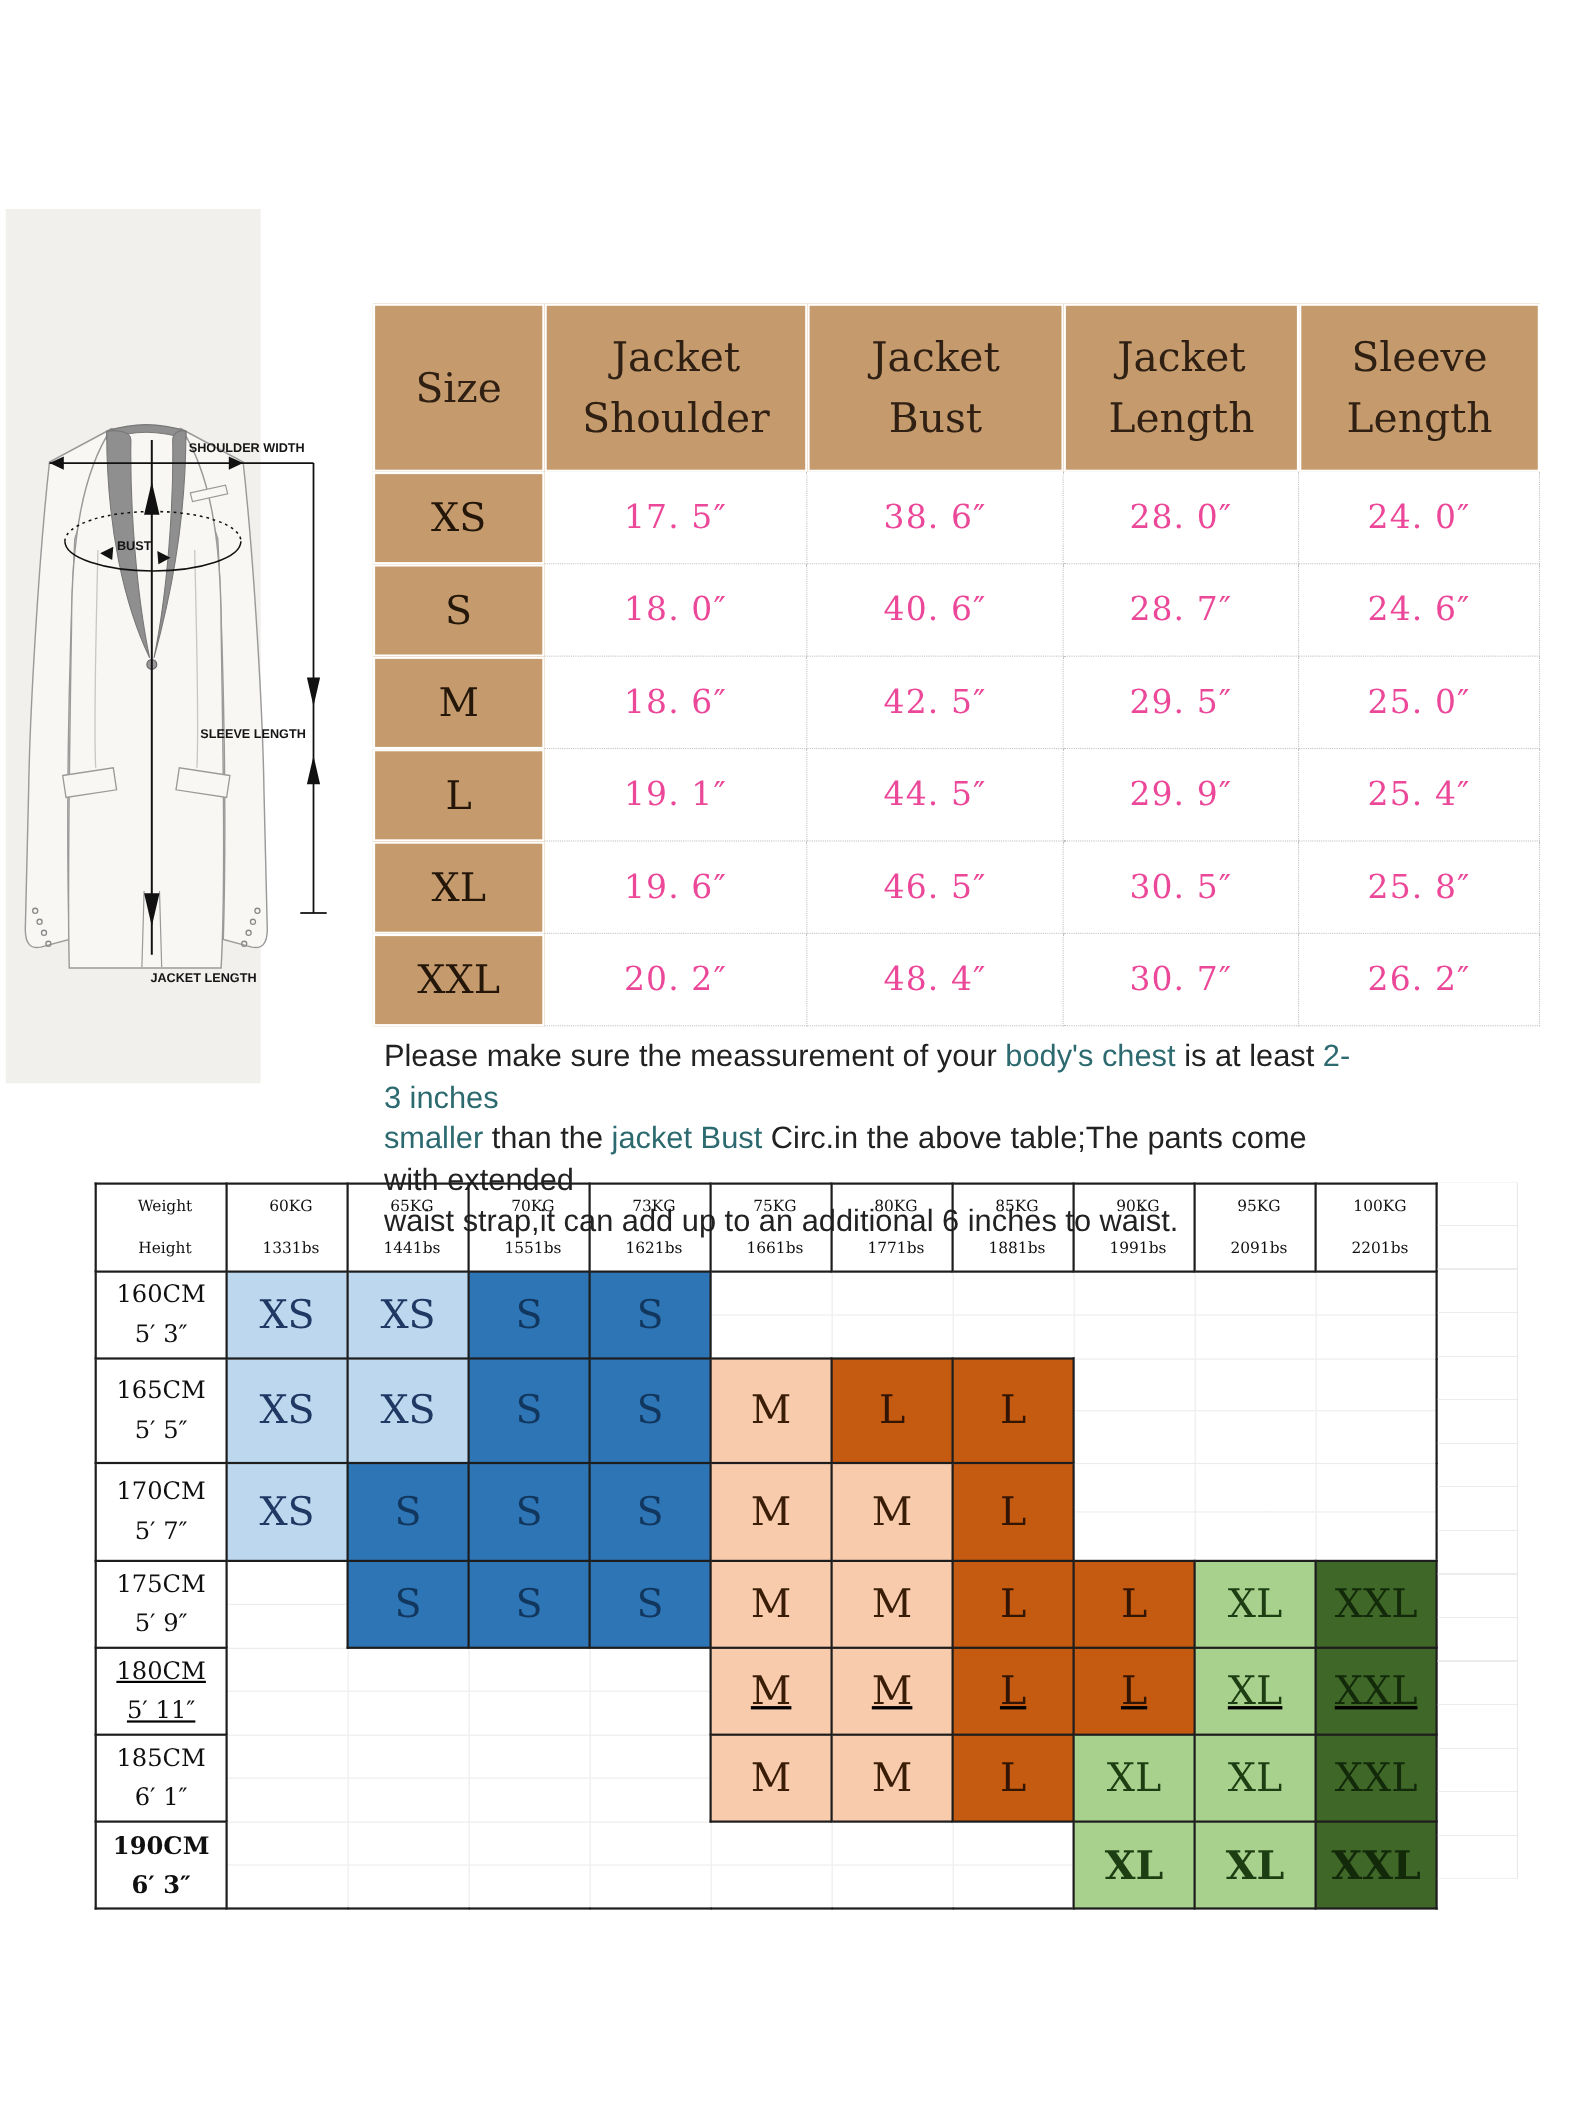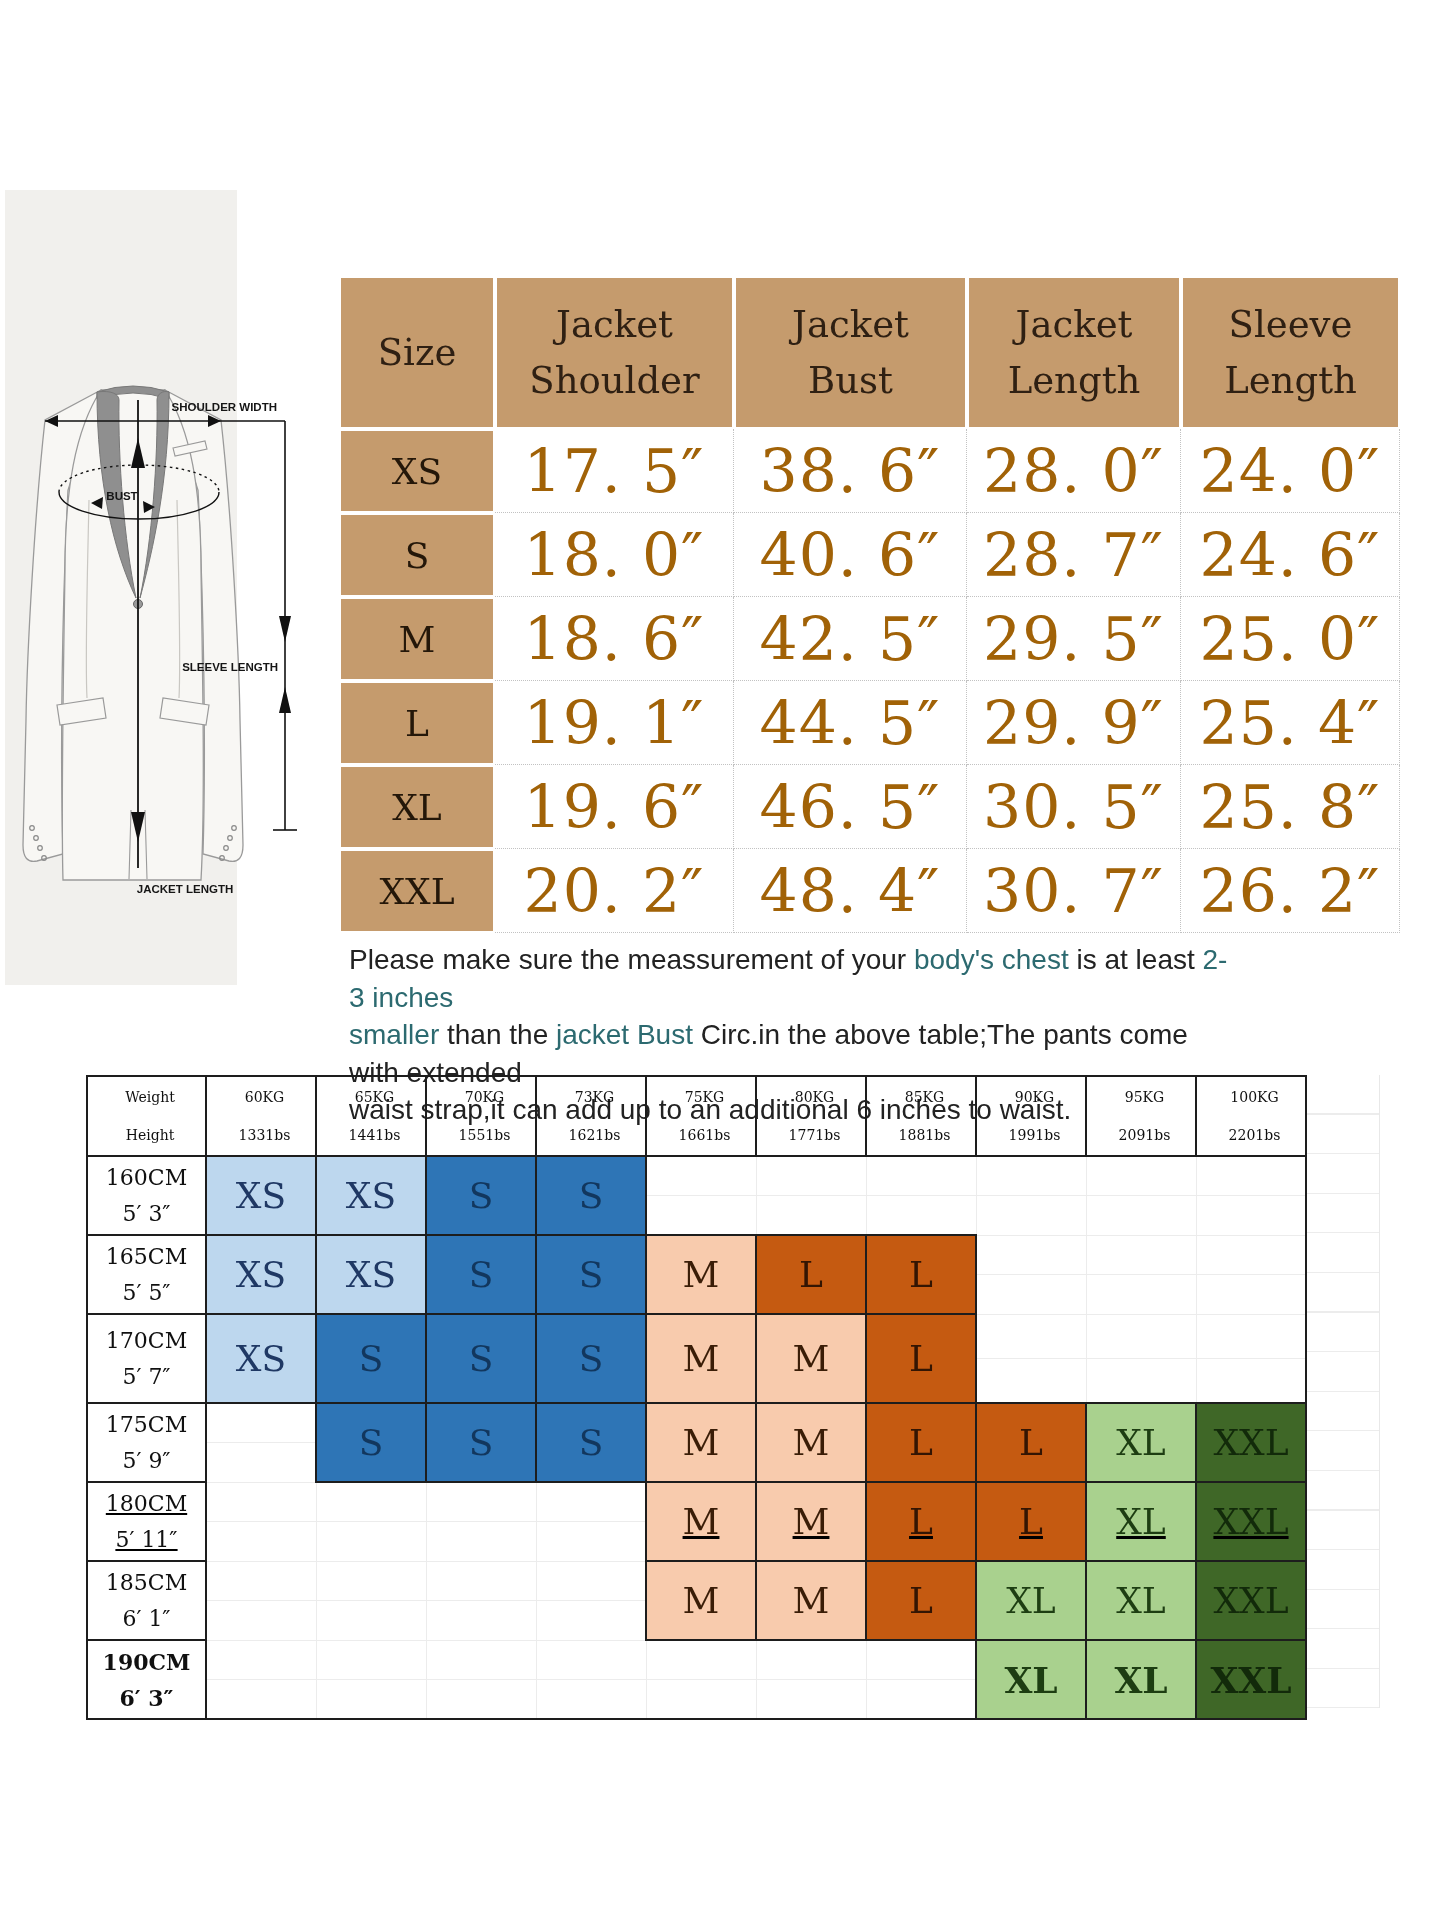--- a/index.html
+++ b/index.html
@@ -11,21 +11,21 @@
   .diag-label{font-family:"Liberation Sans",sans-serif;font-weight:bold;font-size:11.5px;fill:#151515;}
 
   
   #size-table{position:absolute;left:339px;top:276px;width:1061px;height:657px;
       display:grid;grid-template-columns:156px 239px 233px 214px 219px;
       grid-template-rows:153px repeat(6,84px);}
   .st-cell{display:flex;flex-direction:column;justify-content:center;align-items:center;
       box-sizing:border-box;font-family:"DejaVu Serif",serif;}
   .st-head{background:var(--tan,#c59b6d);border:2px solid #fff;font-size:37px;color:#2f2013;line-height:1.5;}
   .st-size{background:var(--tan,#c59b6d);border:2px solid #fff;font-size:36px;color:#241709;}
-  .st-data{font-size:60px;color:#a16207;letter-spacing:1px;
+  .st-data{font-size:30px;color:#ec4899;letter-spacing:1px;
       border-right:1px dotted #c2c2c2;border-bottom:1px dotted #c2c2c2;}
 
   
   #note{position:absolute;left:349px;top:941px;width:880px;font-size:28px;line-height:37.5px;color:#222;}
   #note .hl{color:var(--teal,#2c6a70);}
 
   
   #fit-matrix{position:absolute;left:86px;top:1075px;border-collapse:collapse;table-layout:fixed;
       width:1219px;border:2px solid #1d1d1d;}
   #fit-matrix td{box-sizing:border-box;padding:0;}
@@ -245,21 +245,21 @@
         <td class="fm-cell c-lb">XS</td>
         <td class="fm-cell c-db">S</td>
         <td class="fm-cell c-db">S</td>
         <td class="fm-empty"></td>
         <td class="fm-empty"></td>
         <td class="fm-empty"></td>
         <td class="fm-empty"></td>
         <td class="fm-empty"></td>
         <td class="fm-empty"></td>
       </tr>
-      <tr style="height: 79px;">
+      <tr style="height: 95px;">
         <td class="fm-label">
           <div>165CM</div>
           <div>5′ 5″</div>
         </td>
         <td class="fm-cell c-lb">XS</td>
         <td class="fm-cell c-lb">XS</td>
         <td class="fm-cell c-db">S</td>
         <td class="fm-cell c-db">S</td>
         <td class="fm-cell c-pe">M</td>
         <td class="fm-cell c-do">L</td>

